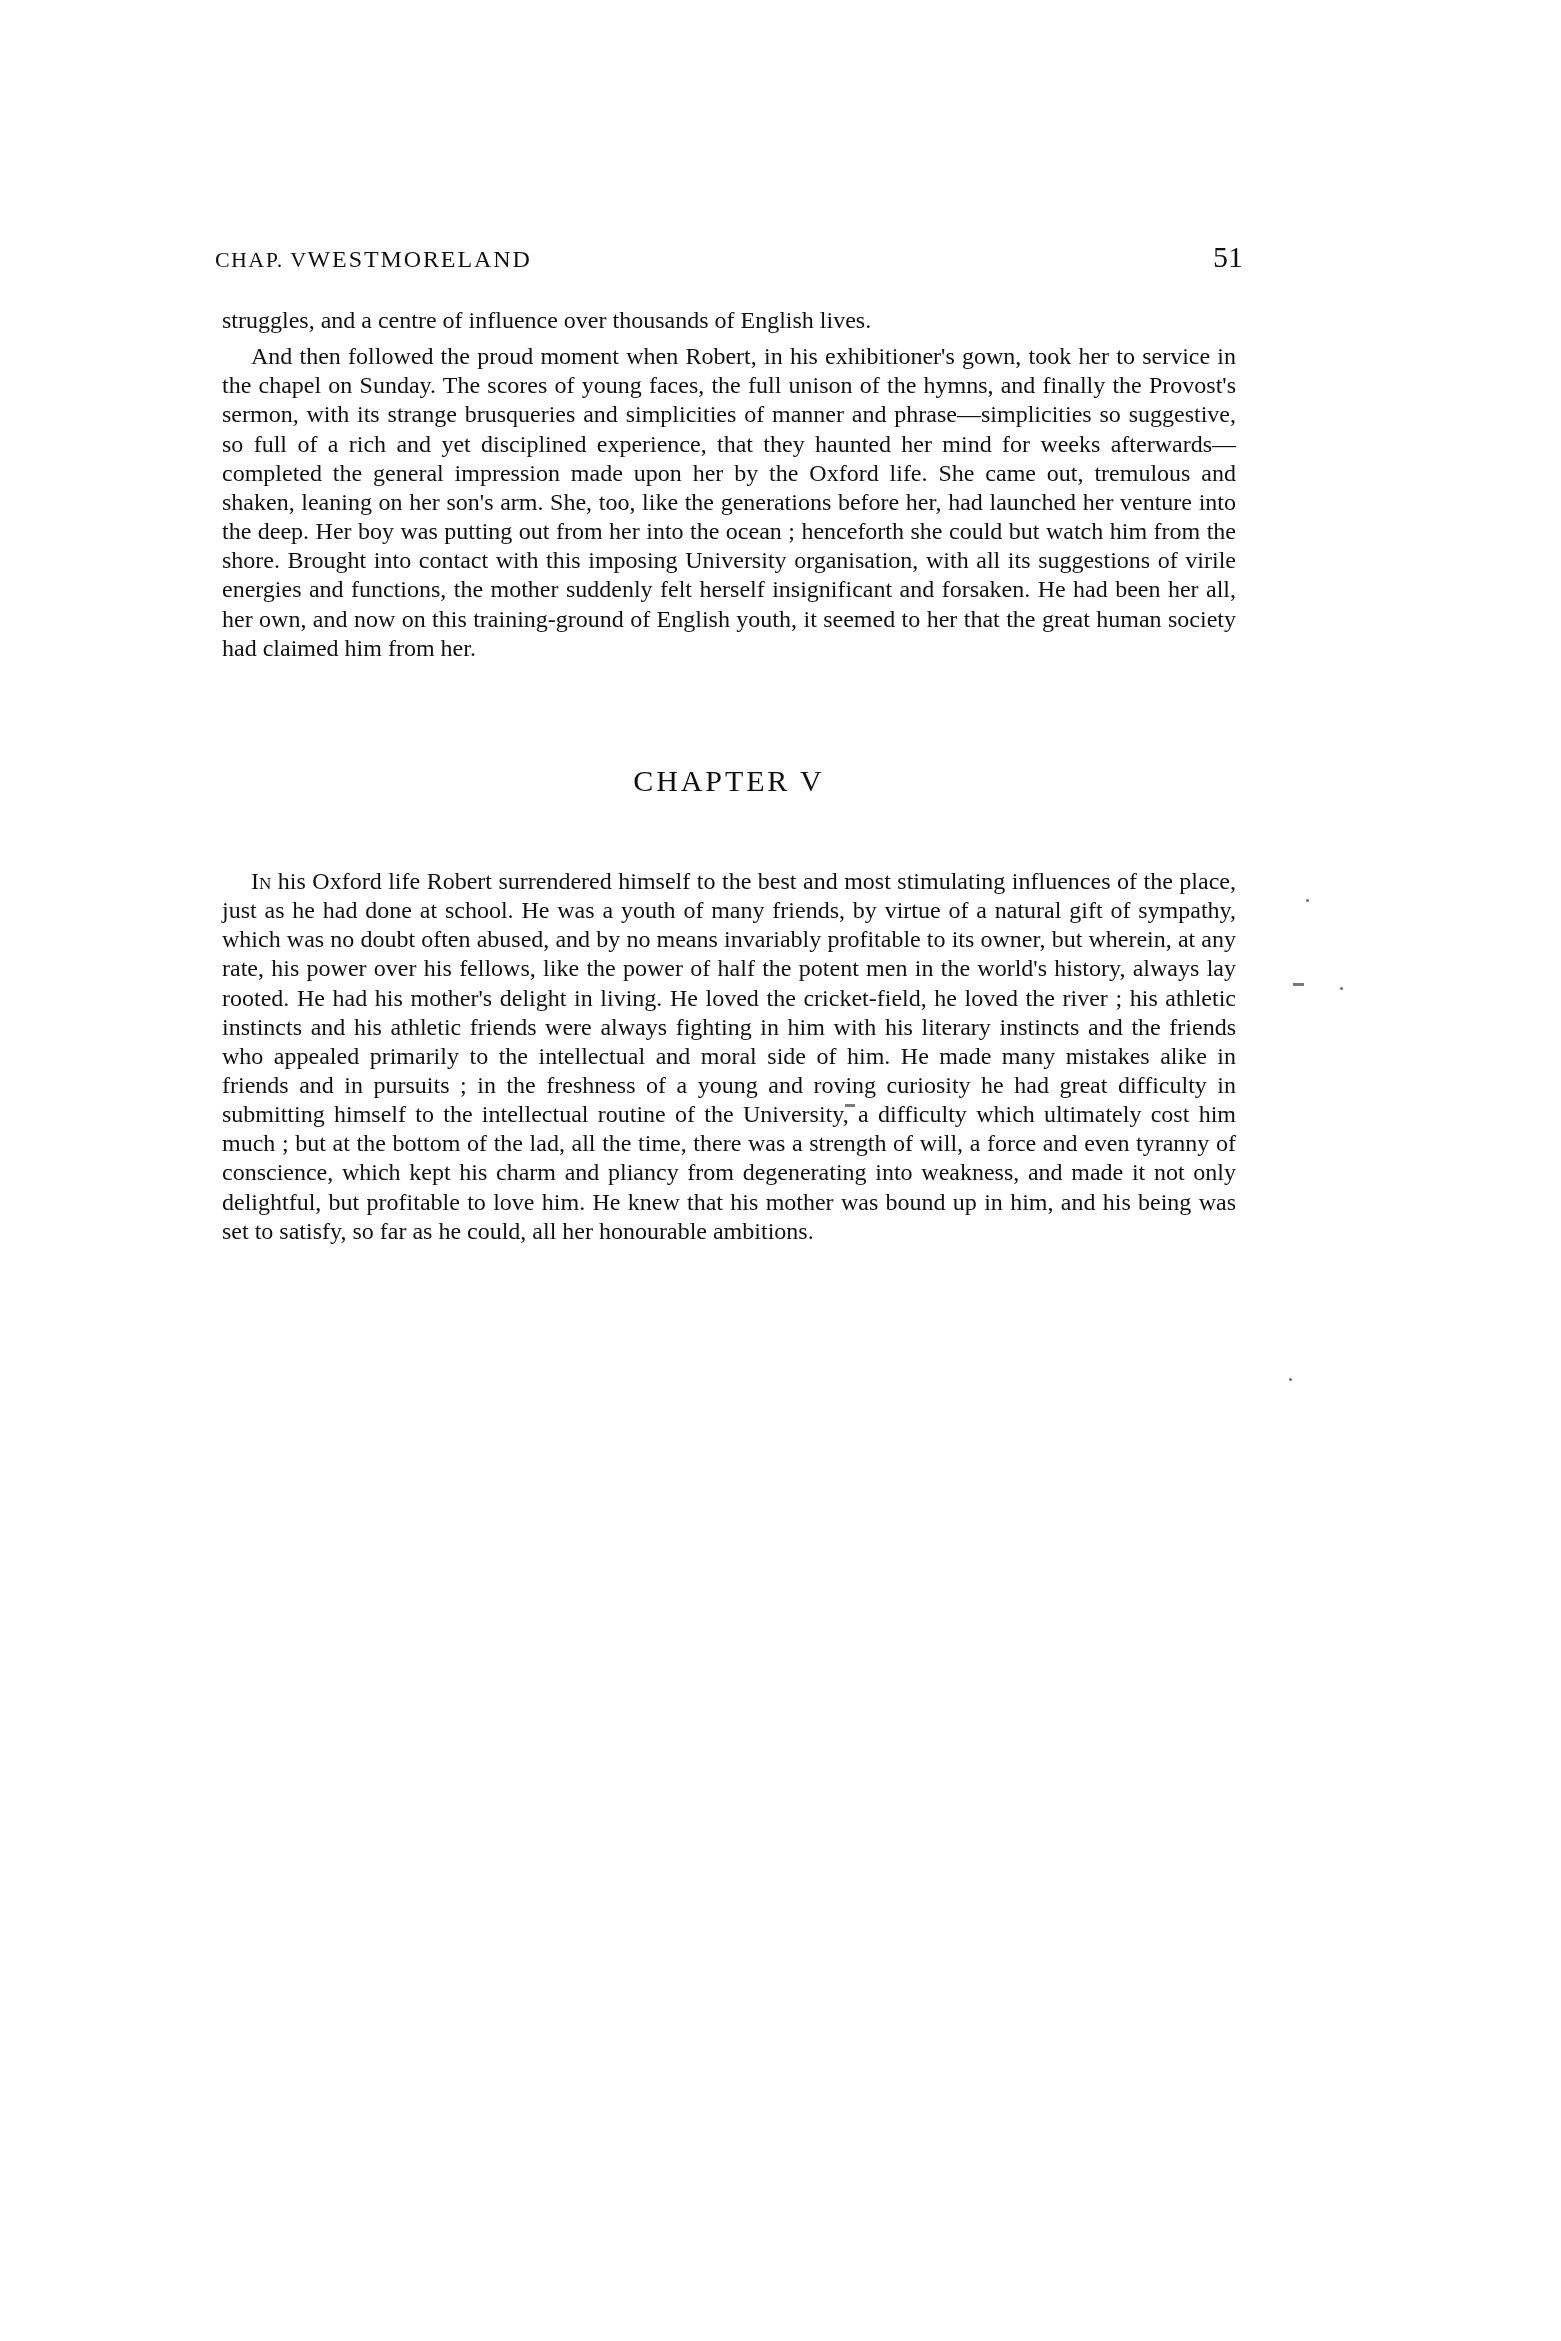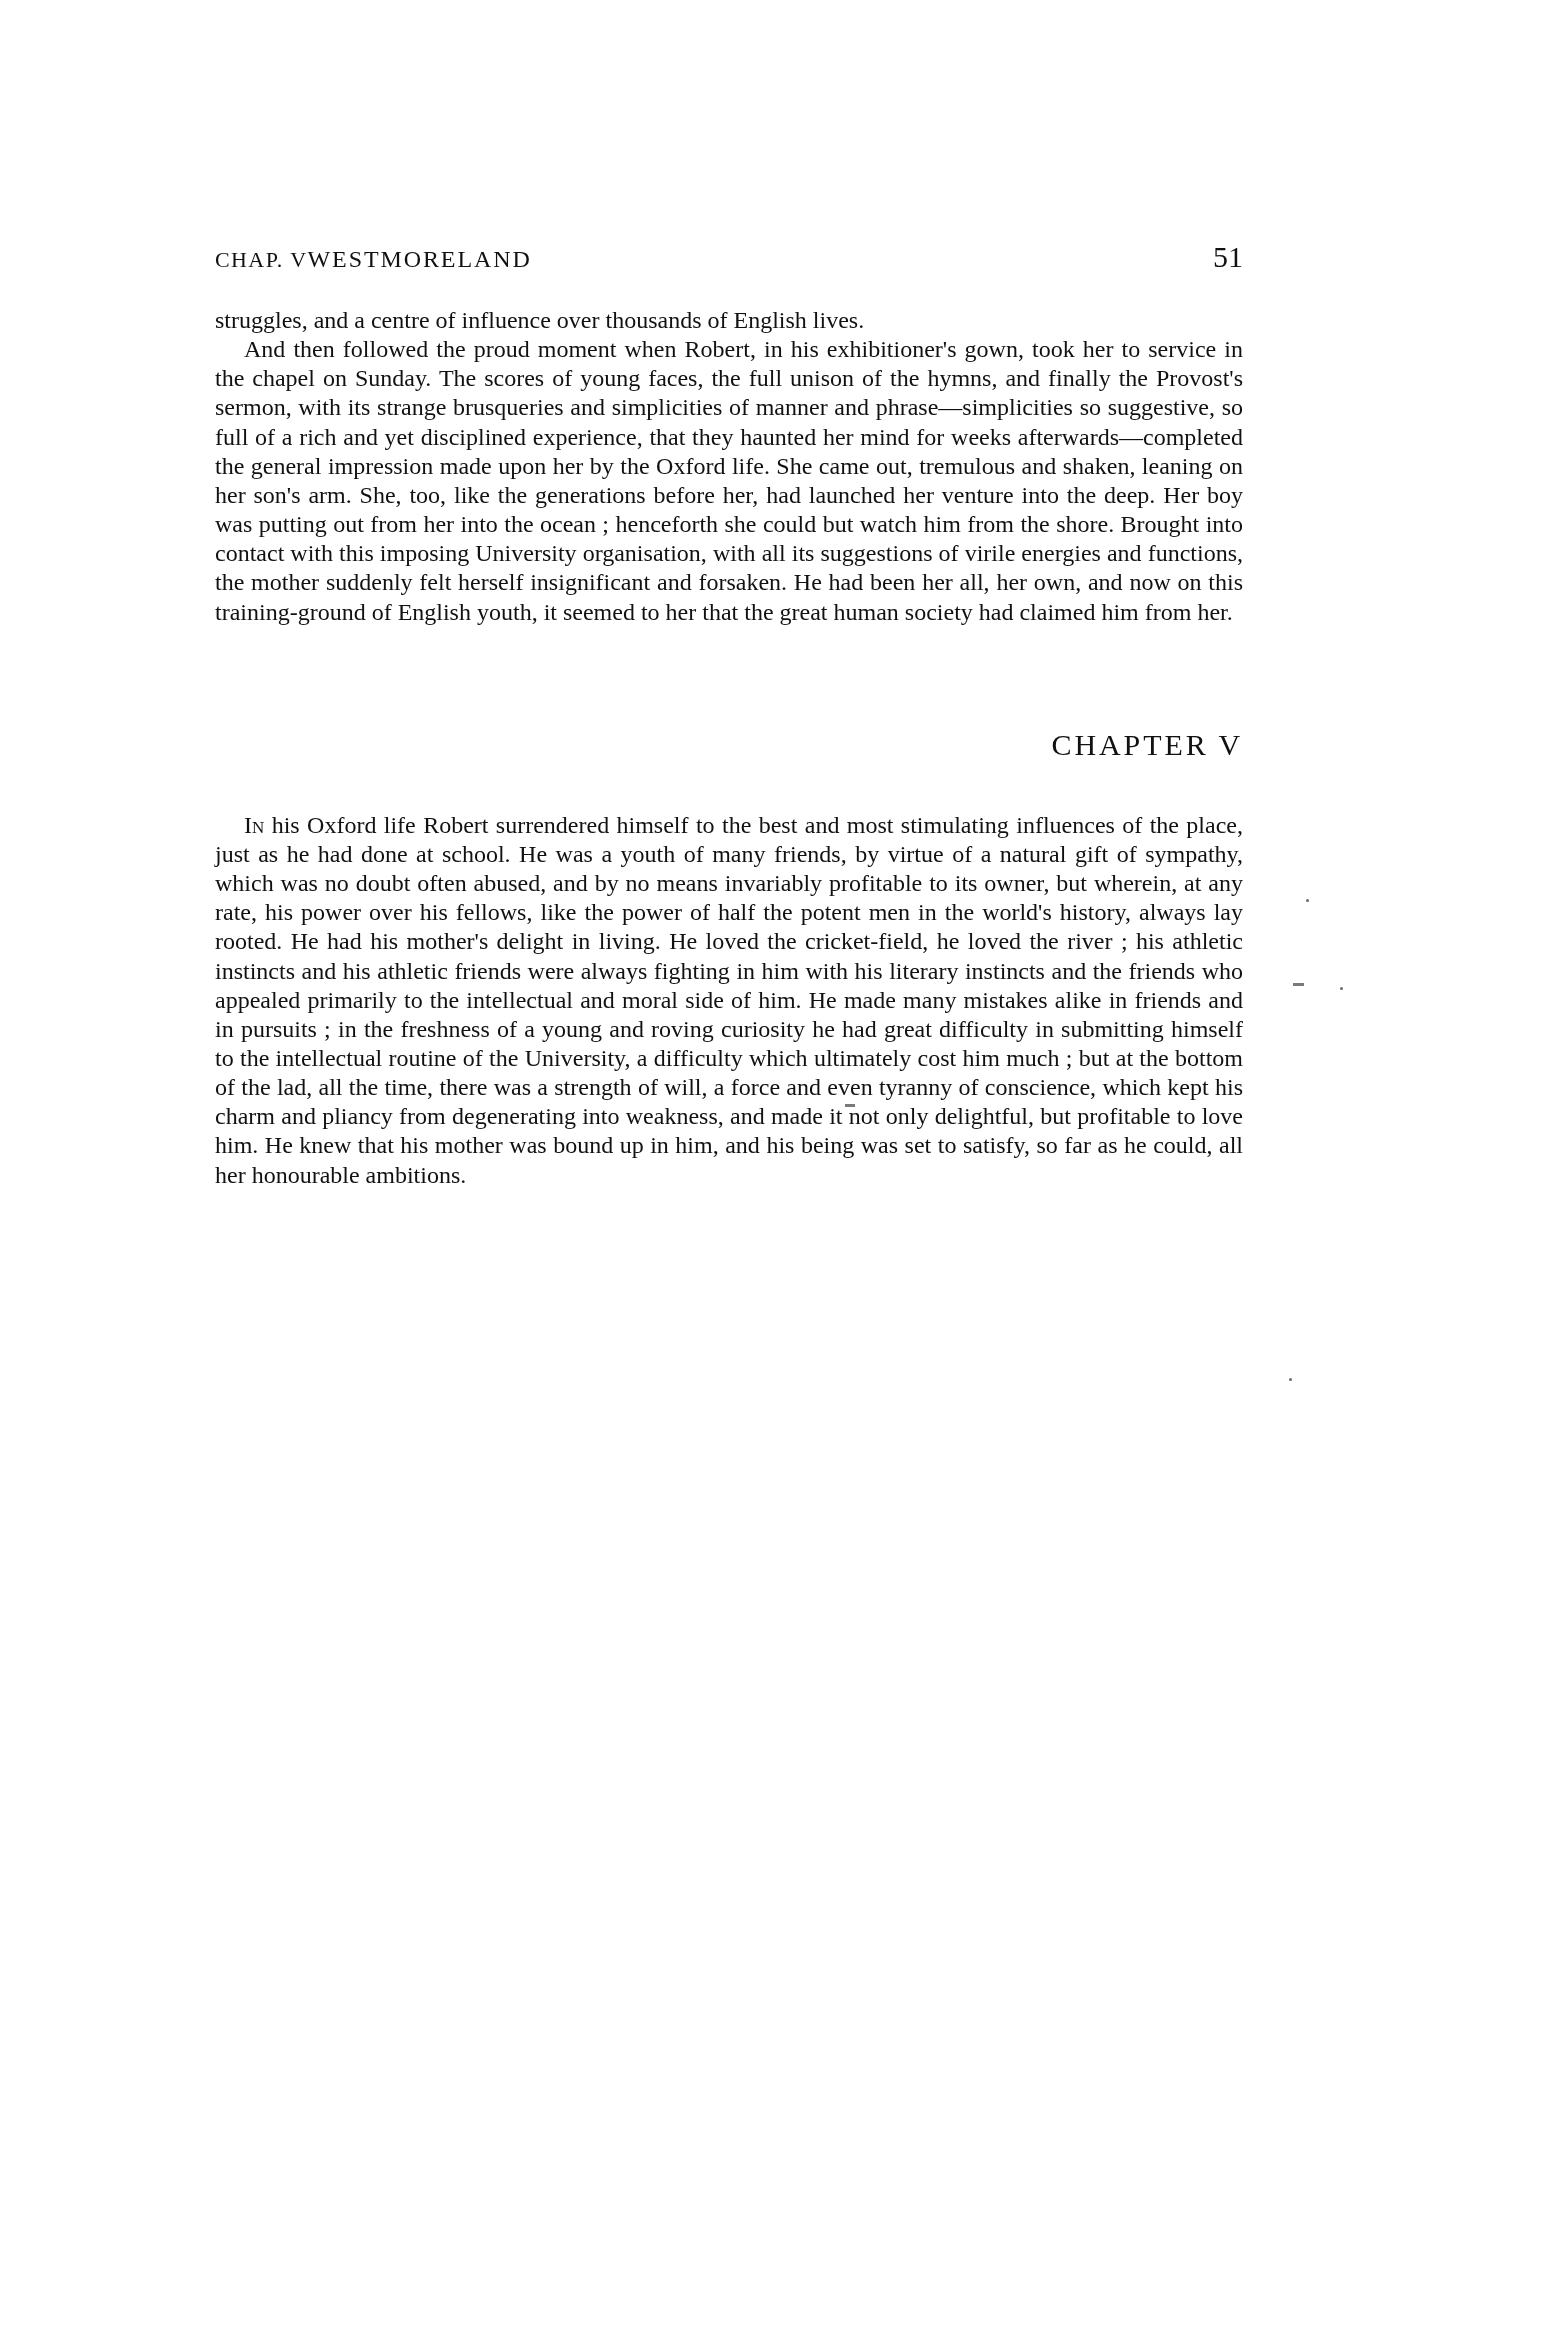--- a/index.html
+++ b/index.html
@@ -41,36 +41,36 @@
     font-size: 24px;
     letter-spacing: 1.9px;
     white-space: nowrap;
     padding-right: 43px;
   }
   .rh-right {
     font-size: 30px;
     white-space: nowrap;
   }
   p {
-    margin: 0;
+    margin: 7px;
     font-size: 24px;
     line-height: 1.215;
     text-align: justify;
     text-justify: inter-word;
     hyphens: none;
   }
   p.indent {
     text-indent: 29px;
   }
   .chapter-title {
-    text-align: right;
+    text-align: center;
     font-size: 30px;
     letter-spacing: 2.9px;
     margin-top: 101px;
-    margin-bottom: 49px;
+    margin-bottom: 69px;
   }
   .smallcaps {
     font-variant: small-caps;
   }
   .dot {
     position: absolute;
     width: 3.4px;
     height: 3.4px;
     background: #6a6a6a;
     border-radius: 50%;

